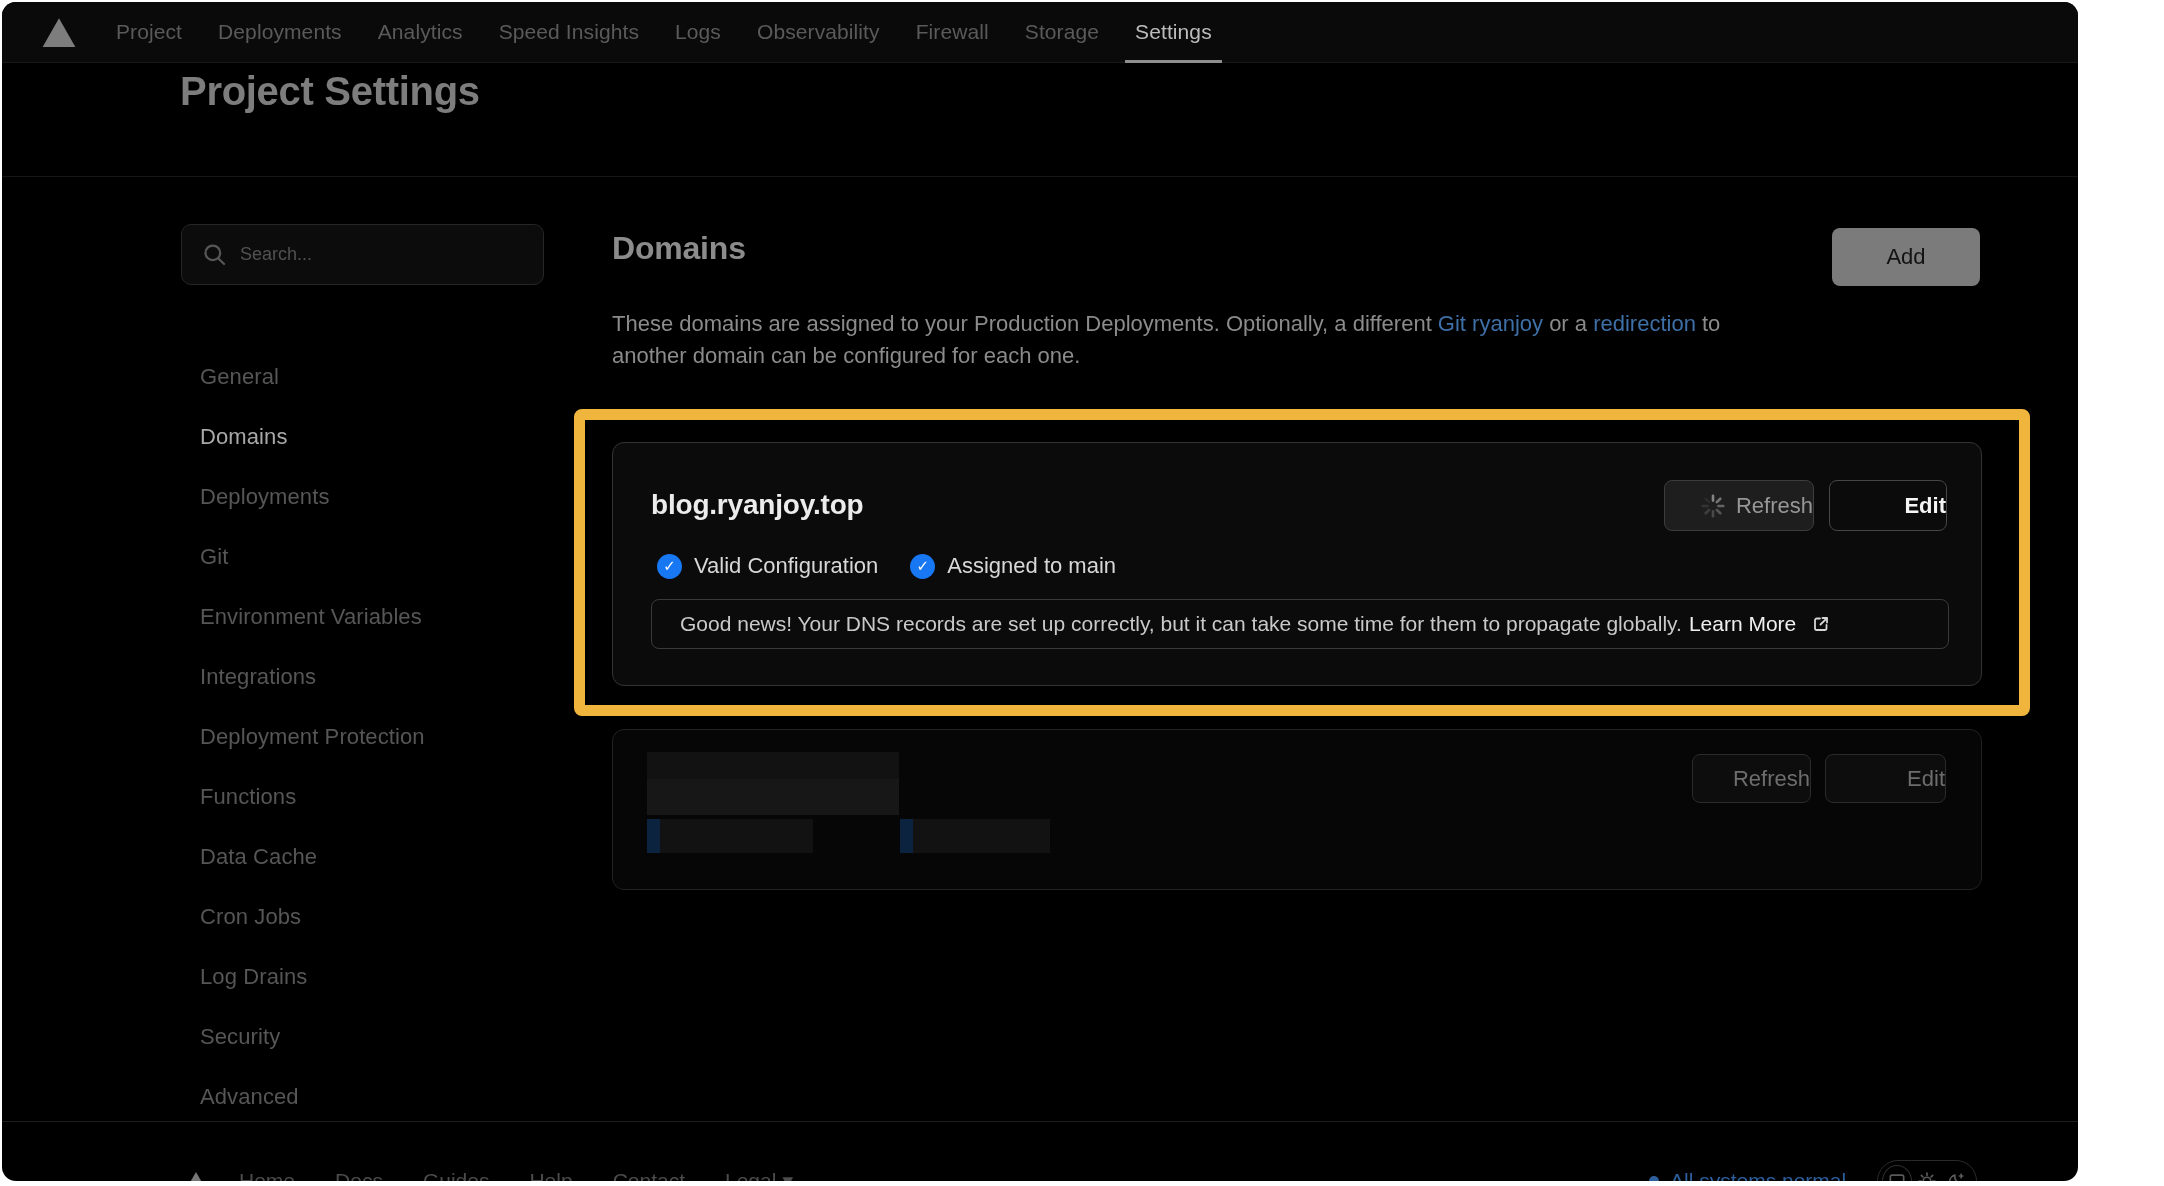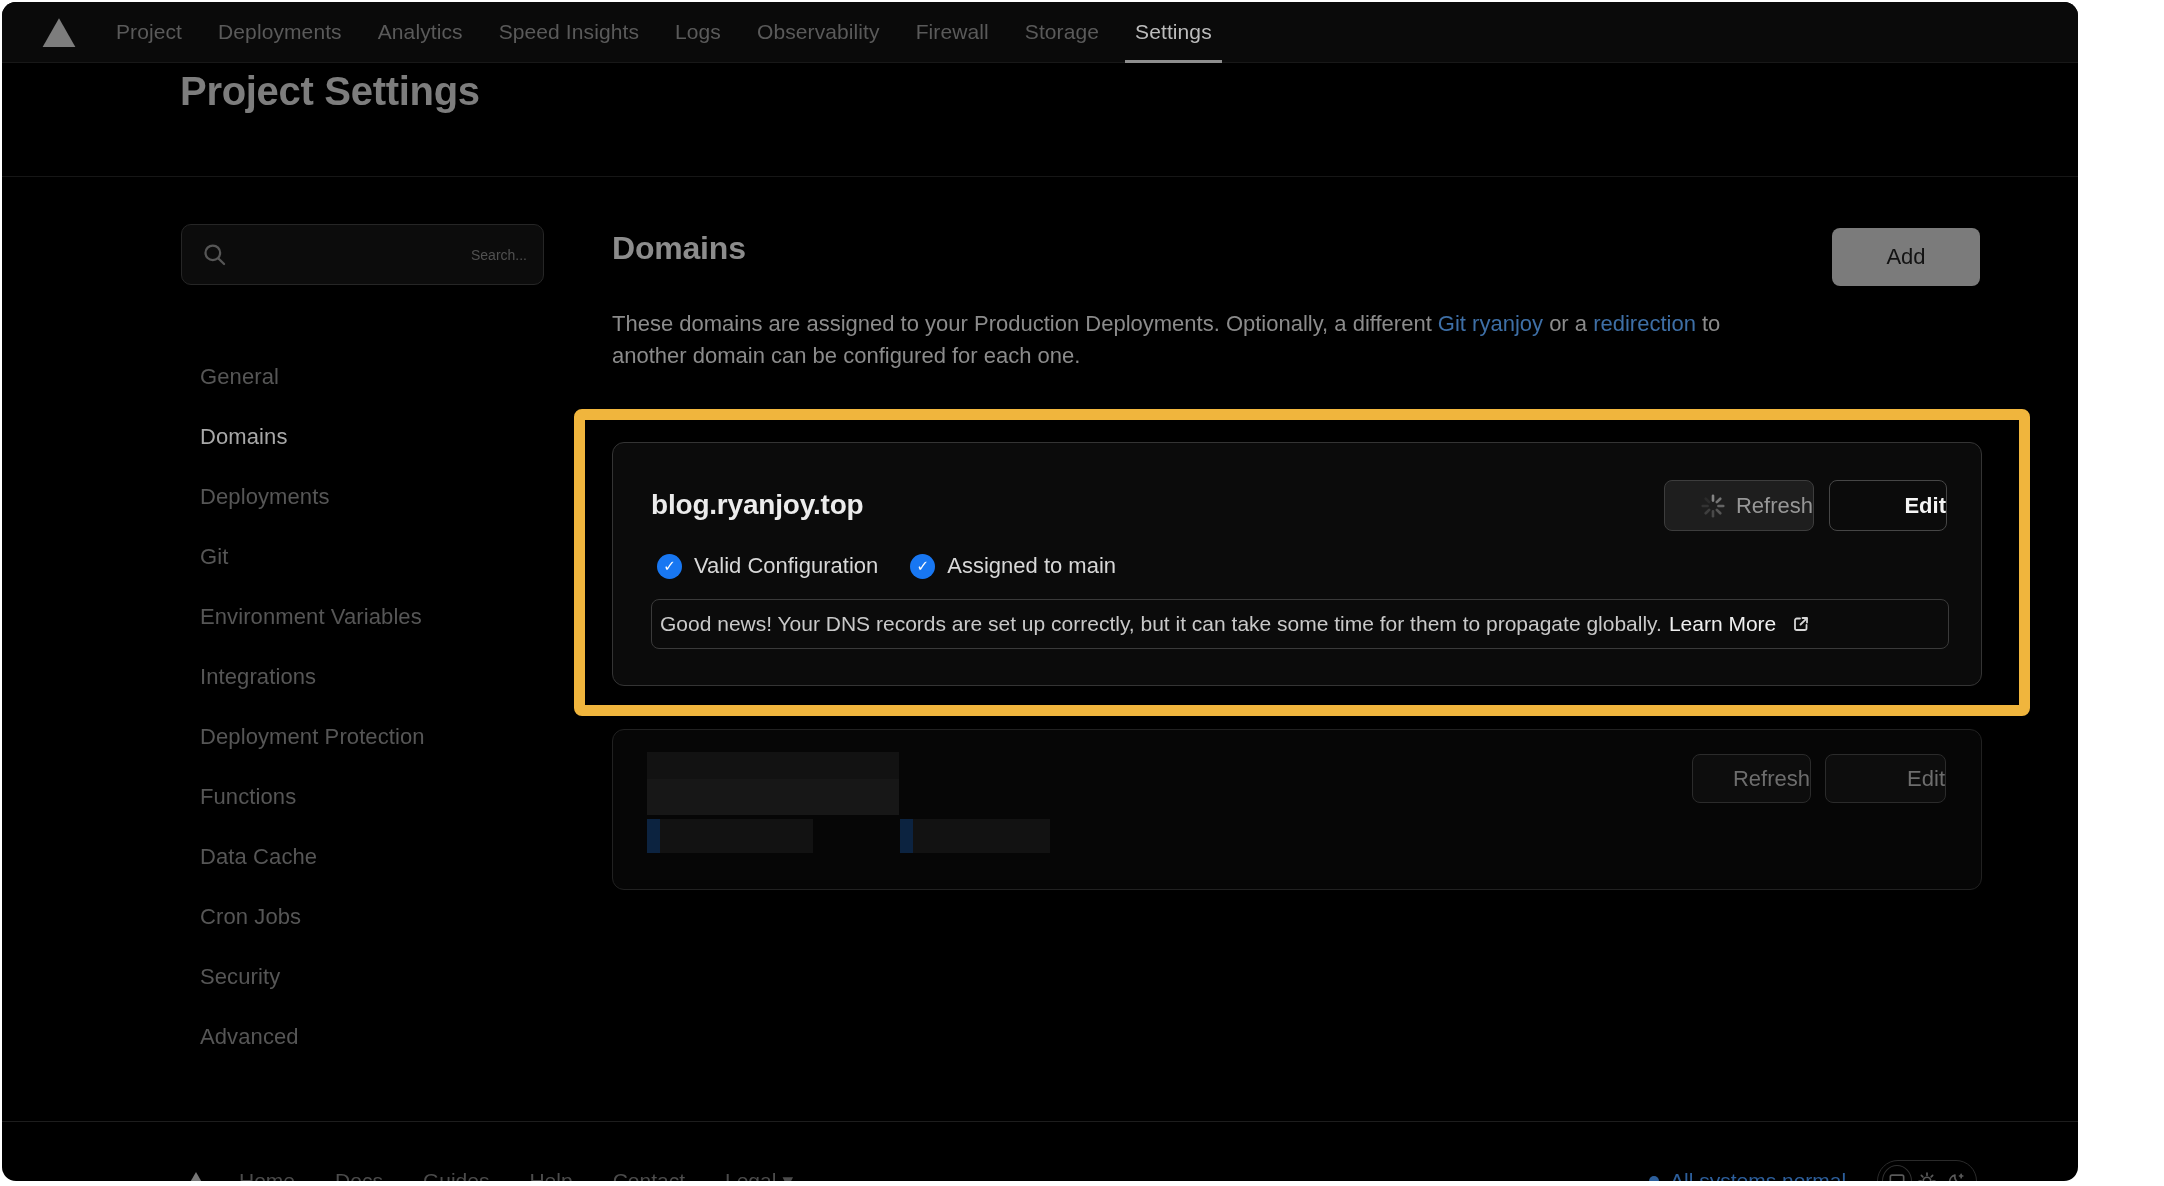--- a/index.html
+++ b/index.html
@@ -39,22 +39,22 @@
   }
   .page-title {
     position:absolute; left:178px; top:6px;
     font-size:40px; font-weight:600; color:#7d7d7d; letter-spacing:-.3px;
   }
   
   .search-wrap { position:absolute; left:179px; top:222px; width:363px; height:61px; }
   .search-wrap svg { position:absolute; left:20px; top:17px; pointer-events:none; }
   .search-input {
     width:100%; height:100%; background:#0c0c0c; border:1px solid #262626;
-    border-radius:10px; color:#c8c8c8; font-size:14px; padding:0 16px 0 58px;
-    font-family:inherit; outline:none;text-align:right;
+    border-radius:10px; color:#c8c8c8; font-size:18px; padding:0 16px 0 58px;
+    font-family:inherit; outline:none;
   }
   .search-input::placeholder { color:#515151; }
   .side-list { position:absolute; left:198px; top:345px; list-style:none; }
   .side-item {
     height:60px; display:flex; align-items:center;
     font-size:22px; color:#565656; cursor:pointer; letter-spacing:.1px;
   }
   .side-item.active { color:#a8a8a8; font-weight:500; }
   
   .main-title {
@@ -101,21 +101,21 @@
   .badges { position:absolute; left:44px; top:110px; display:flex; gap:32px; }
   .badge { display:flex; align-items:center; gap:12px; font-size:22px; color:#d8d8d8; }
   .check-circle {
     width:25px; height:25px; border-radius:50%; background:#1877f2;
     color:#fff; font-size:15px; font-weight:bold;
     display:flex; align-items:center; justify-content:center;
   }
   .msgbox {
     position:absolute; left:38px; top:156px; width:1298px; height:50px;
     border:1px solid #3a3a3a; border-radius:8px;
-    display:flex; align-items:center; padding:0 8px;
+    display:flex; align-items:center; padding:0 28px;
     font-size:21px; color:#c9c9c9;
   }
   .learn-more { color:#efefef; font-weight:500; margin-left:7px; cursor:pointer; display:inline-flex; align-items:center; gap:15px; }
   
   .card2 {
     position:absolute; left:610px; top:727px; width:1370px; height:161px;
     background:#060606; border:1px solid #212121; border-radius:12px;
   }
   .blur { position:absolute; background:#151515; }
   .blur-b1 { left:34px; top:22px; width:252px; height:27px; background:#121212; }
@@ -193,20 +193,21 @@
     <li class="side-item">General</li>
     <li class="side-item active">Domains</li>
     <li class="side-item">Deployments</li>
     <li class="side-item">Git</li>
     <li class="side-item">Environment Variables</li>
     <li class="side-item">Integrations</li>
     <li class="side-item">Deployment Protection</li>
     <li class="side-item">Functions</li>
     <li class="side-item">Data Cache</li>
     <li class="side-item">Cron Jobs</li>
+    <li class="side-item">Log Drains</li>
     <li class="side-item">Security</li>
     <li class="side-item">Advanced</li>
   </ul>
 
   <h2 class="main-title">Domains</h2>
   <button class="add-btn">Add</button>
 
   <p class="desc"><span>These domains are assigned to your Production Deployments. Optionally, a different </span><a>Git ryanjoy</a><span> or a </span><a>redirection</a><span> to another domain can be configured for each one.</span></p>
 
   <div class="card1">

